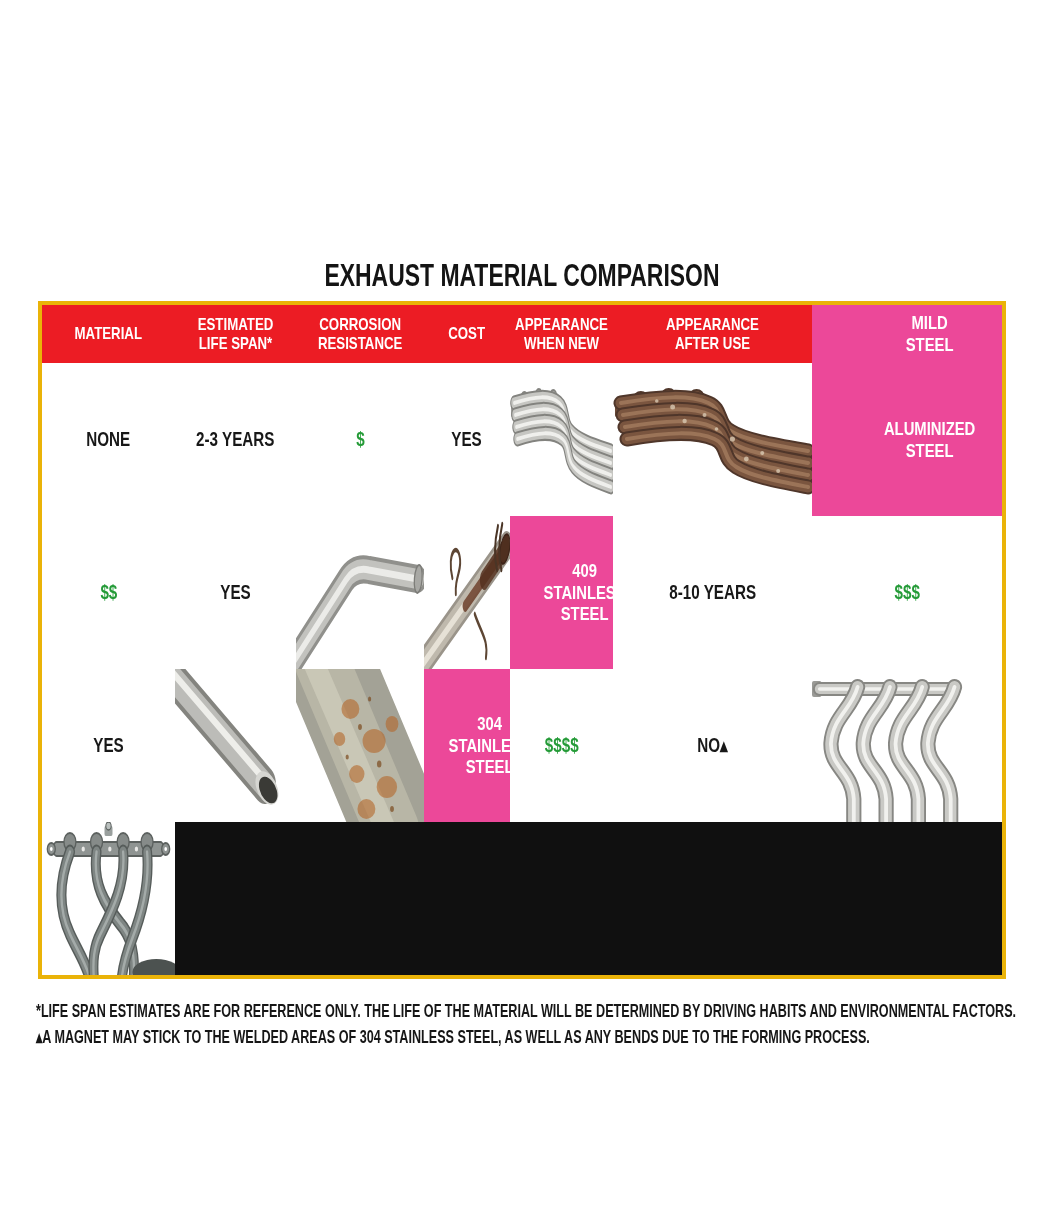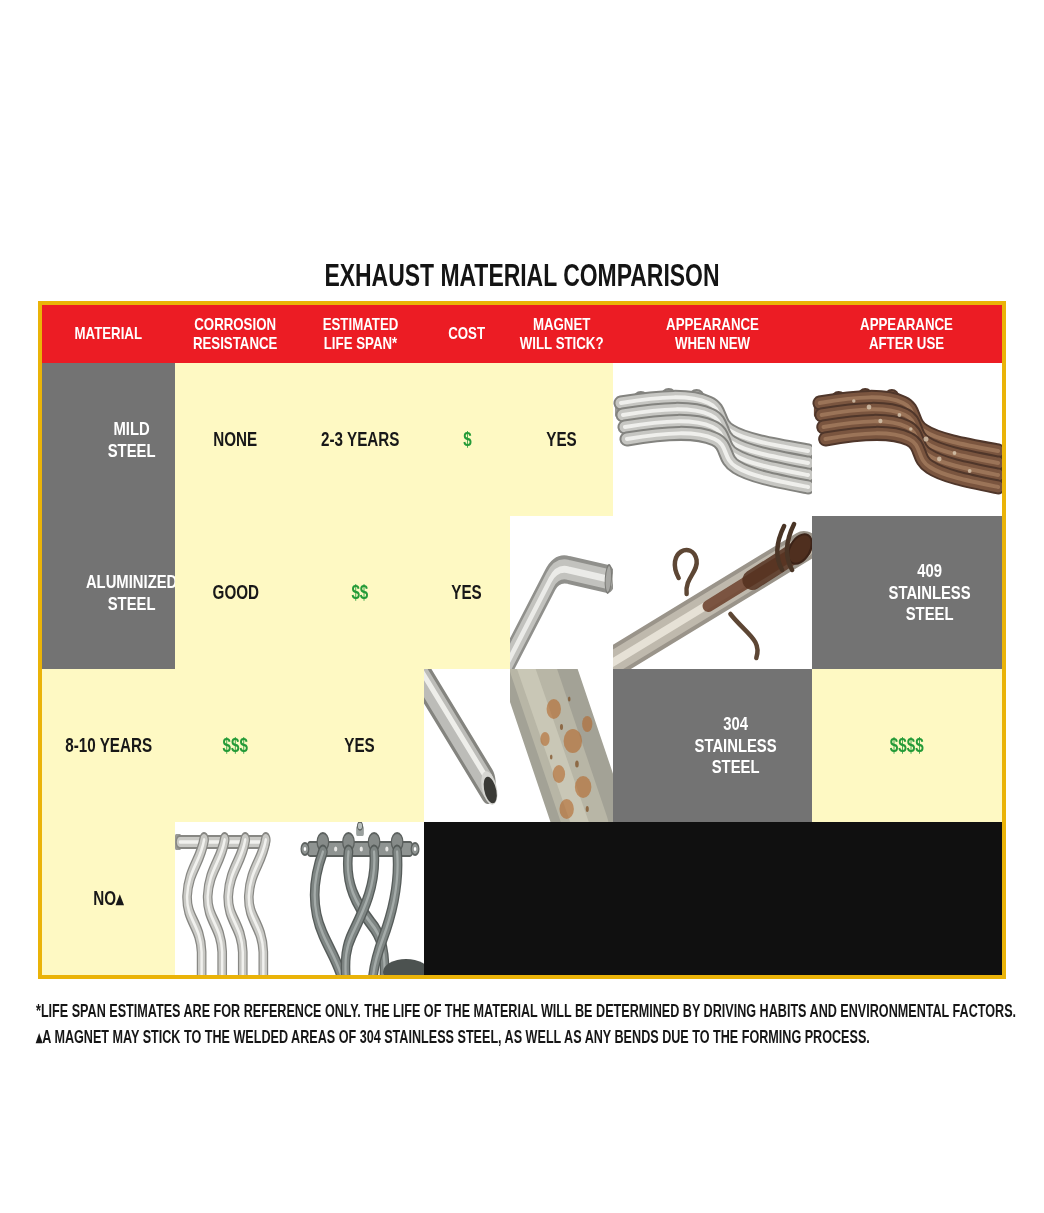--- a/index.html
+++ b/index.html
@@ -12,22 +12,22 @@
     transform:scaleX(0.74);transform-origin:center;white-space:nowrap;}
 
   
   .comp-table{position:absolute;top:261px;left:38px;
     display:grid;
     grid-template-columns:133px 121px 128px 86px 103px 199px 190px;
     grid-template-rows:58px 153px 153px 153px 153px;
     background:#101010;border:4px solid #eab308;}
   .cell{display:flex;align-items:center;justify-content:center;text-align:center;overflow:hidden;}
   .hcell{background:#ec1c24;color:#ffffff;}
-  .mcell{background:#737373;color:#ffffff;padding-left:46px;}
-  .tcell{background:#fef9c3;color:#181818;}
+  .mcell{background:#ec4899;color:#ffffff;padding-left:46px;}
+  .tcell{background:#ffffff;color:#181818;}
   .pcell{background:#ffffff;position:relative;padding:0;}
   .pcell svg{display:block;width:100%;height:100%;}
 
   .stack{display:flex;flex-direction:column;align-items:center;line-height:1.14;
     transform:scaleX(0.78);transform-origin:center;font-weight:bold;white-space:nowrap;}
   .hcell .stack{font-size:17px;}
   .mcell .stack{font-size:19px;}
   .tcell .stack{font-size:19.5px;}
   .cost-text{color:#259b38;}
 
@@ -47,40 +47,34 @@
 
   <div class="comp-table">
 
     <div class="cell hcell">
       <div class="stack">
           <span>MATERIAL</span>
         </div>
     </div>
     <div class="cell hcell">
       <div class="stack">
+        <span>ESTIMATED</span>
+        <span>LIFE SPAN*</span>
+      </div>
+    </div>
+    <div class="cell hcell">
+      <div class="stack">
         <span>CORROSION</span>
         <span>RESISTANCE</span>
       </div>
     </div>
     <div class="cell hcell">
       <div class="stack">
-        <span>ESTIMATED</span>
-        <span>LIFE SPAN*</span>
-      </div>
-    </div>
-    <div class="cell hcell">
-      <div class="stack">
           <span>COST</span>
         </div>
-    </div>
-    <div class="cell hcell">
-      <div class="stack">
-        <span>MAGNET</span>
-        <span>WILL STICK?</span>
-      </div>
     </div>
     <div class="cell hcell">
       <div class="stack">
         <span>APPEARANCE</span>
         <span>WHEN NEW</span>
       </div>
     </div>
     <div class="cell hcell">
       <div class="stack">
         <span>APPEARANCE</span>
@@ -168,25 +162,20 @@
             <circle cx="44" cy="38" r="1.8"></circle>
         </g>
       </svg>
     </div>
 
     <div class="cell mcell">
       <div class="stack">
         <span>ALUMINIZED</span>
         <span>STEEL</span>
       </div>
-    </div>
-    <div class="cell tcell">
-      <div class="stack">
-          <span>GOOD</span>
-        </div>
     </div>
     <div class="cell tcell">
       <div class="stack cost-text">
           <span>$$</span>
         </div>
     </div>
     <div class="cell tcell">
       <div class="stack">
           <span>YES</span>
         </div>

